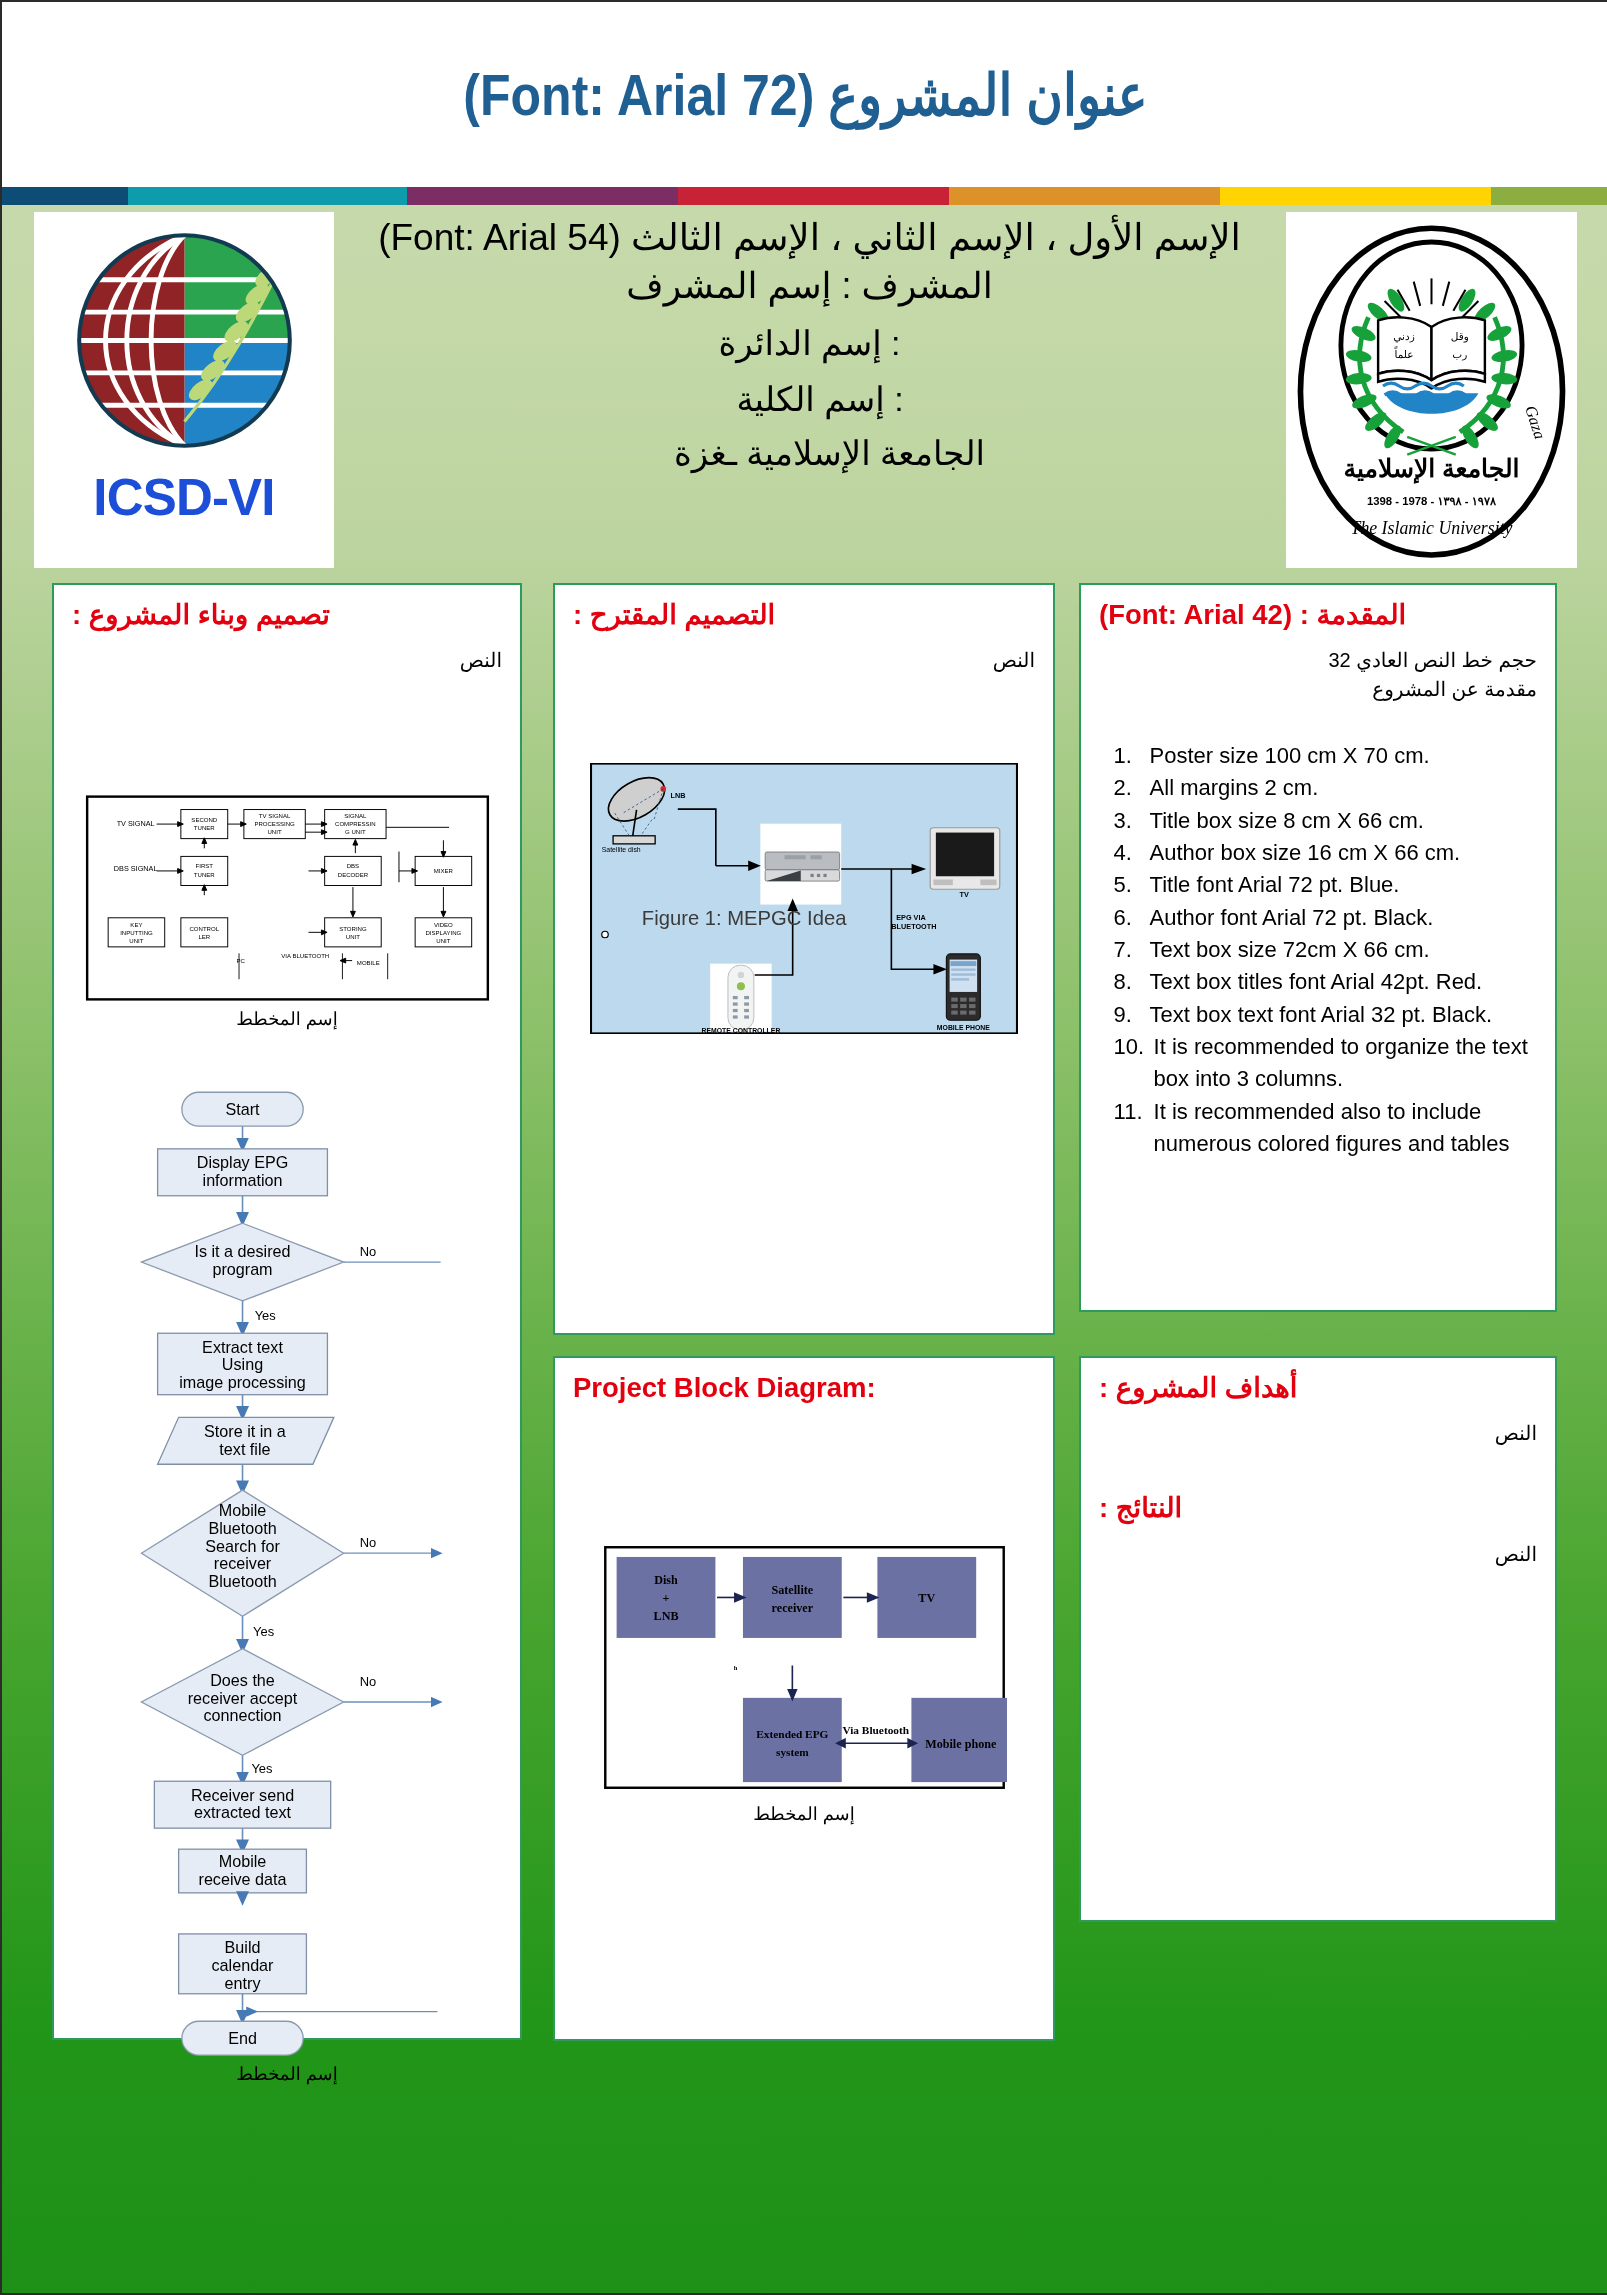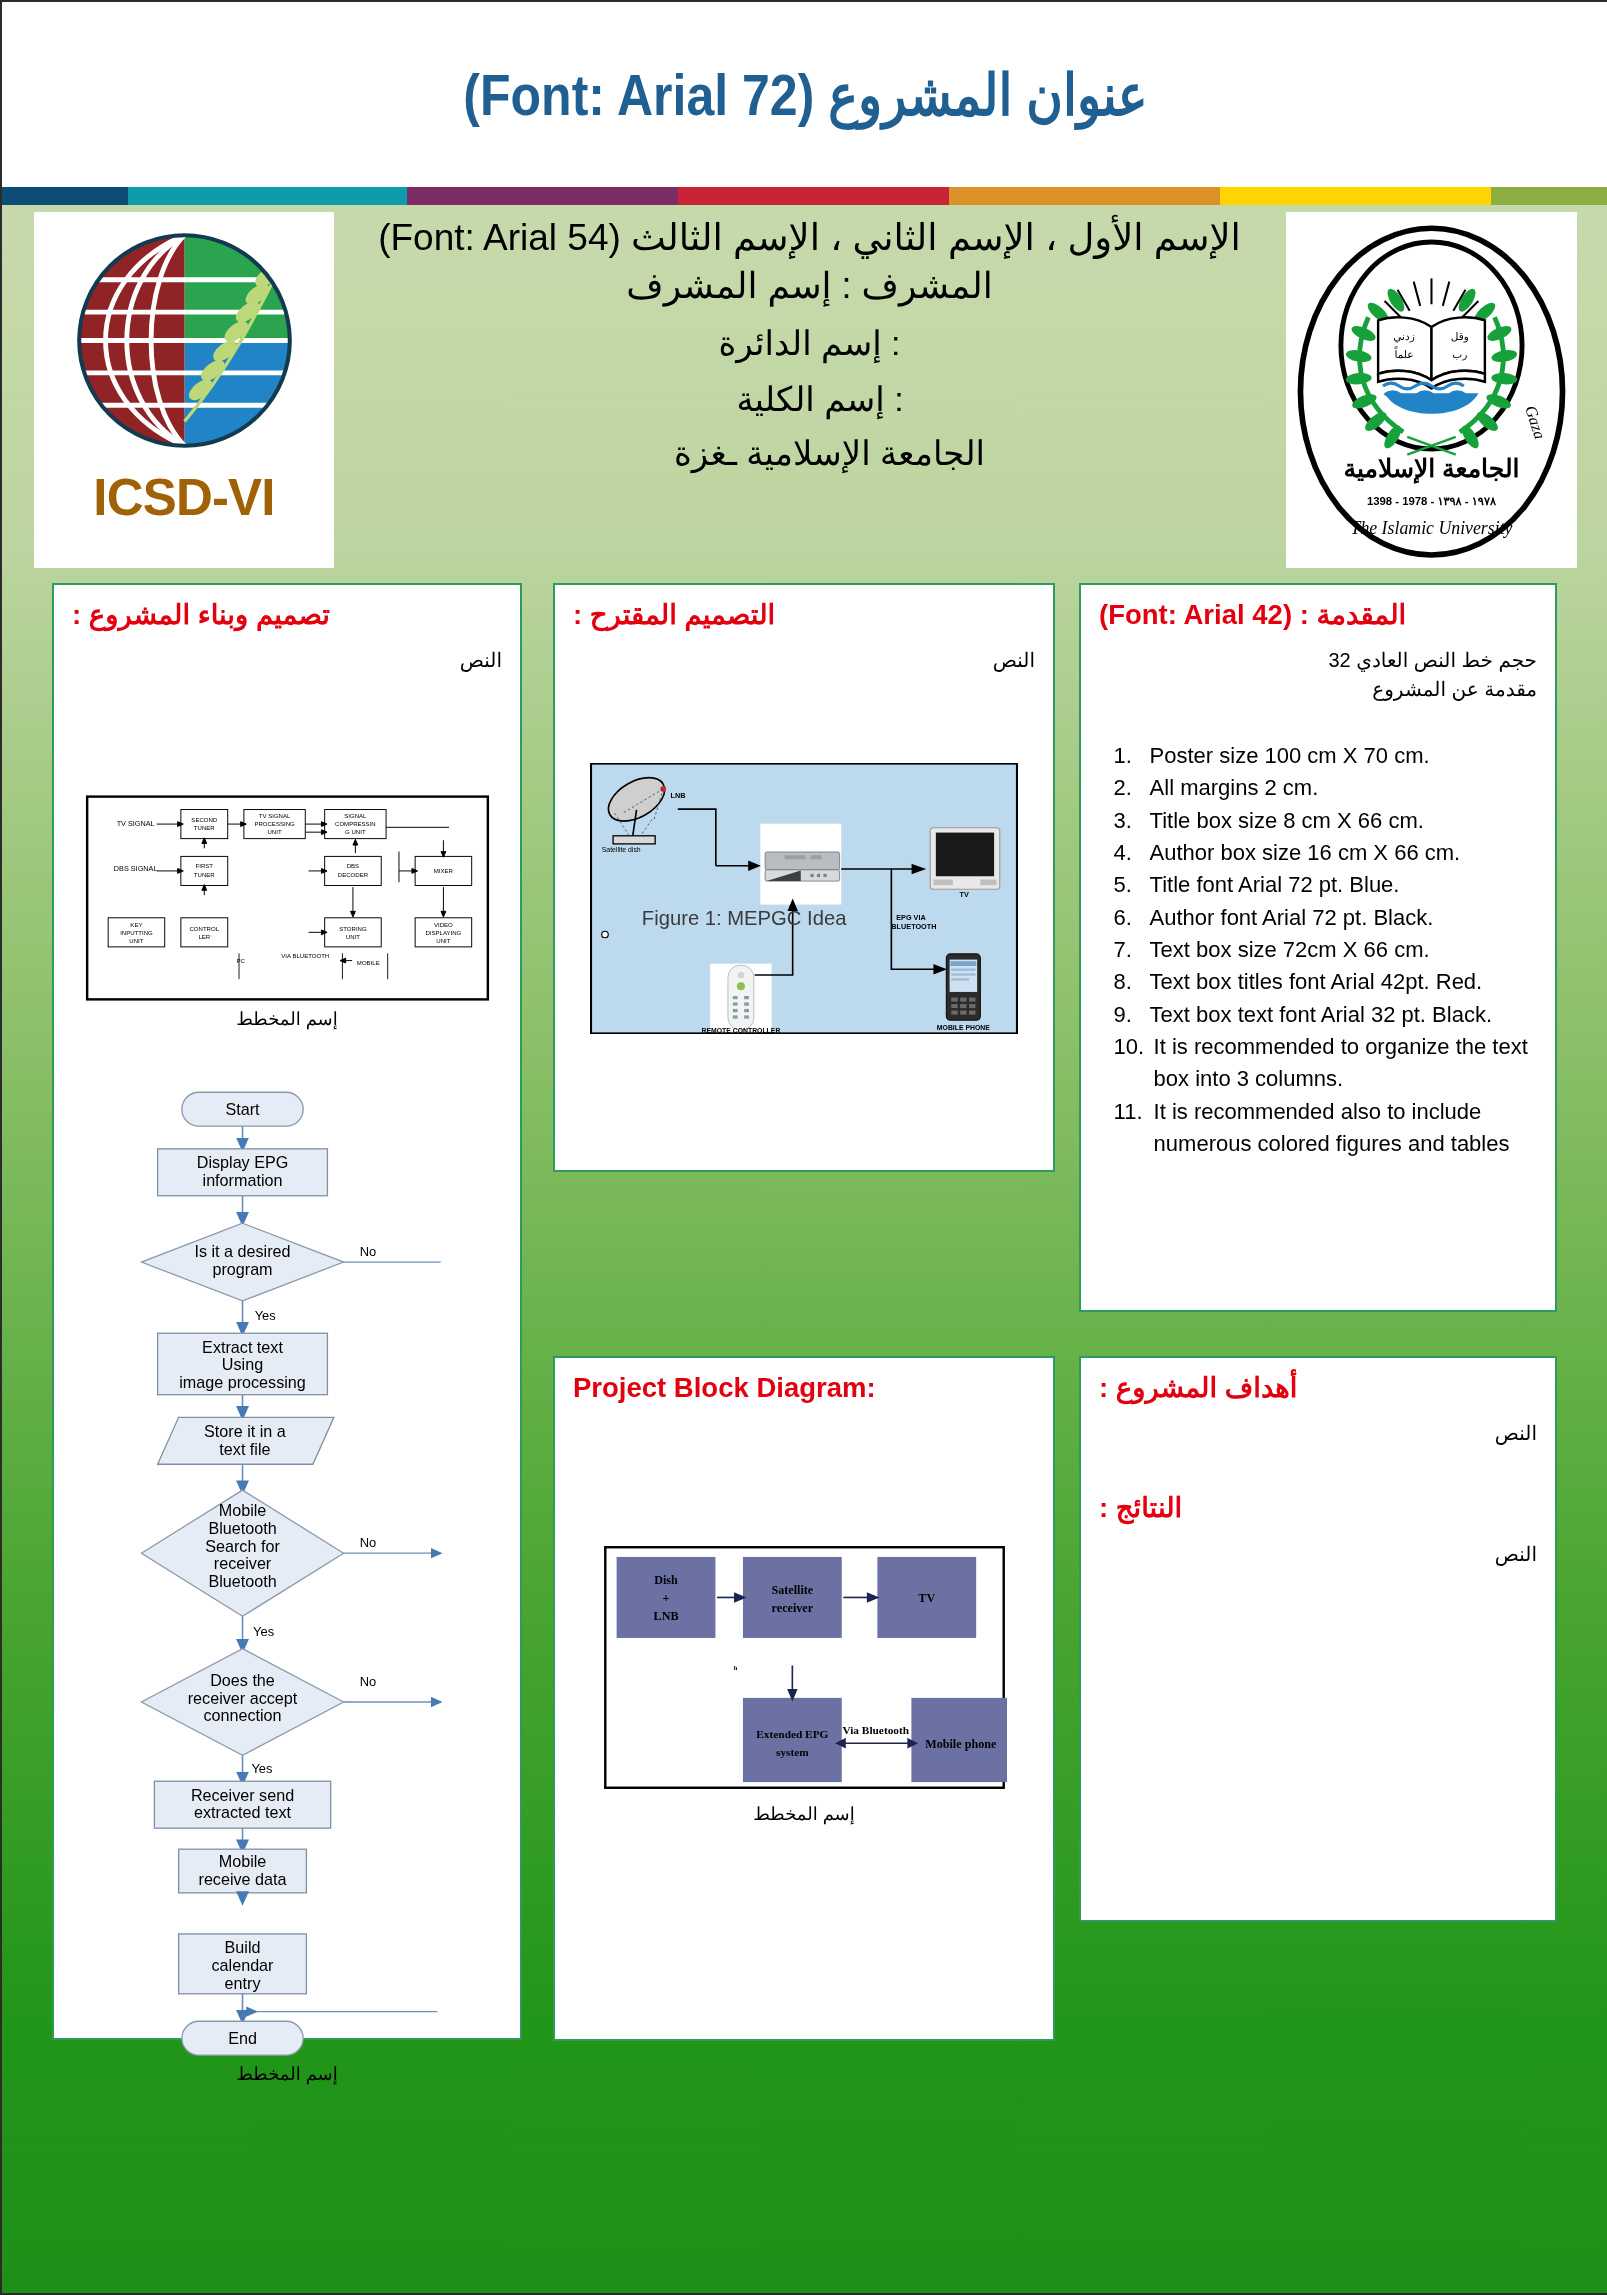--- a/index.html
+++ b/index.html
@@ -86,21 +86,21 @@
   .author-line.l4 { font-size: 34px; margin-bottom: 19.4px; padding-left: 21px; }
   .author-line.l5 { font-size: 34px; margin-bottom: 0; padding-left: 40px; }
 
   
   .panel {
     position: absolute;
     background: #ffffff;
     border: 2.4px solid #2e9b5e;
   }
   .p-left   { left: 50px;  top: 581px;  width: 470px;  height: 1457px; }
-  .p-mid-1  { left: 551px; top: 581px;  width: 502px;  height: 589px;  }
+  .p-mid-1  { left: 551px; top: 581px;  width: 502px;  height: 752px;  }
   .p-mid-2  { left: 551px; top: 1354px; width: 502px;  height: 685px;  }
   .p-right-1{ left: 1077px;top: 581px;  width: 478px;  height: 729px;  }
   .p-right-2{ left: 1077px;top: 1354px; width: 478px;  height: 566px;  }
 
   .panel-inner { padding: 13px 18px; height: 100%; position: relative; }
 
   .sec-title {
     color: #e3000f;
     font-weight: bold;
     font-size: 27.5px;
@@ -136,21 +136,21 @@
     direction: rtl; text-align: center;
     font-size: 18px; color: #000;
     margin-top: 6.5px;
   }
 
   
   .fig { display: block; margin: 0 auto; }
 
   
   .icsd-label {
-    color: #a16207; font-weight: bold; font-size: 51px;
+    color: #1d4ed8; font-weight: bold; font-size: 51px;
     letter-spacing: -0.8px; margin-top: 1.6px;
   }
 </style>
 </head>
 <body>
 
 <div class="poster">
 
   <div class="title-band">
     <div class="poster-title">عنوان المشروع (Font: Arial 72)</div>

